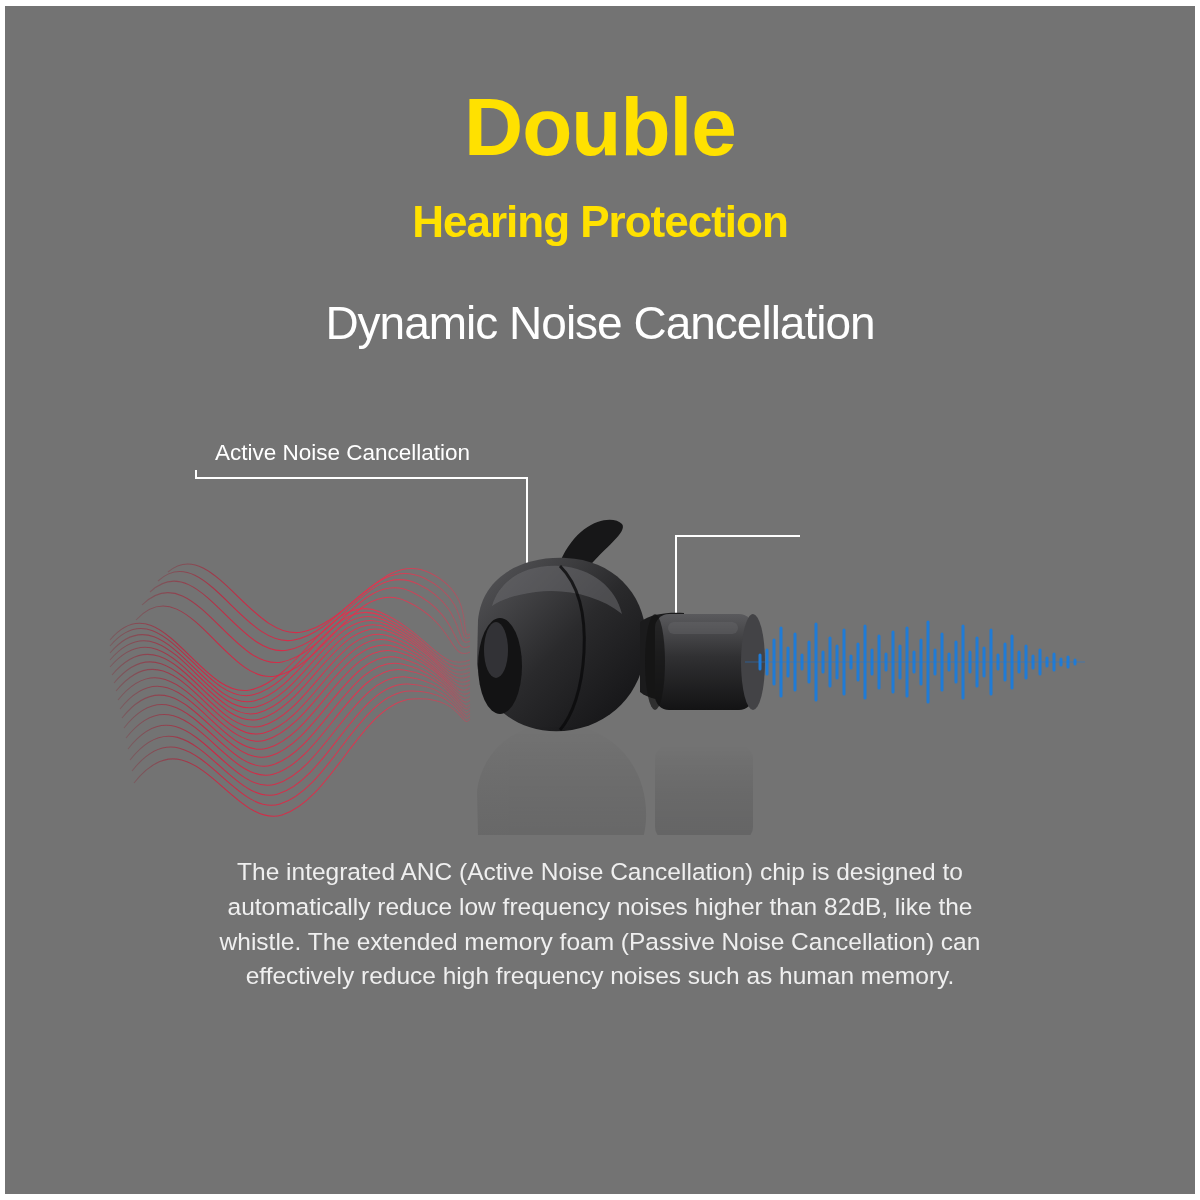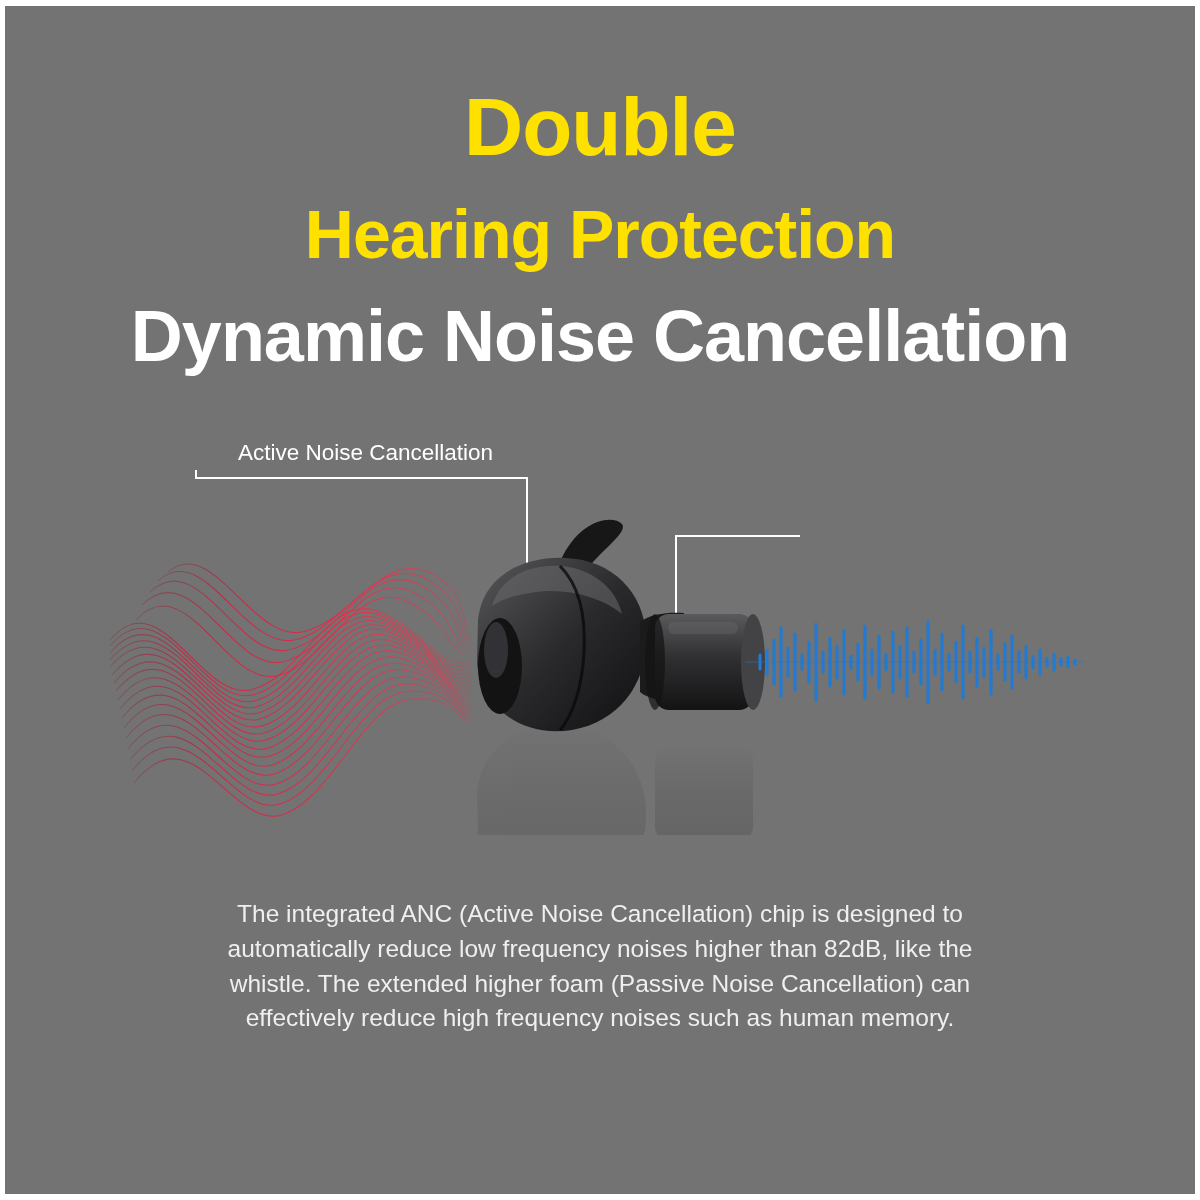--- a/index.html
+++ b/index.html
@@ -52,45 +52,44 @@
     letter-spacing: -1px;
     line-height: 1;
   }
   .headline-2 {
     position: absolute;
     top: 200px;
     left: 0;
     width: 1200px;
     text-align: center;
     color: #FFE100;
-    font-size: 68px;
+    font-size: 44px;
     font-weight: bold;
     letter-spacing: -1px;
     line-height: 1;
   }
   .headline-3 {
     position: absolute;
     top: 300px;
     left: 0;
     width: 1200px;
     text-align: center;
     color: #ffffff;
-    font-size: 72px;
-    font-weight: bold;
+    font-size: 46px;
+    font-weight: normal;
     letter-spacing: -1px;
     line-height: 1;
   }
 
   .callout {
     position: absolute;
     color: #ffffff;
     font-size: 22.5px;
     line-height: 1.35;
     font-weight: normal;
-    margin-left: 23px;
   }
   .callout-anc {
     left: 215px;
     top: 438px;
     width: 330px;
   }
   .callout-foam {
     left: 815px;
     top: 513px;
     width: 230px;
@@ -98,21 +97,20 @@
 
   .body-copy {
     position: absolute;
     left: 150px;
     top: 855px;
     width: 900px;
     text-align: center;
     color: #efefef;
     font-size: 24.5px;
     line-height: 1.42;
-    margin-top: 42px;
   }
   .body-copy div { white-space: nowrap; }
 
   svg.art {
     position: absolute;
     left: 0;
     top: 0;
     width: 1200px;
     height: 1200px;
   }
@@ -271,21 +269,21 @@
   <div class="headline-3">Dynamic Noise Cancellation</div>
 
   <div class="callout callout-anc">
     <div>Active Noise Cancellation</div>
   </div>
 
 
   <div class="body-copy">
     <div>The integrated ANC (Active Noise Cancellation) chip is designed to</div>
     <div>automatically reduce low frequency noises higher than 82dB, like the</div>
-    <div>whistle. The extended higher foam (Passive Noise Cancellation) can</div>
+    <div>whistle. The extended memory foam (Passive Noise Cancellation) can</div>
     <div>effectively reduce high frequency noises such as human memory.</div>
   </div>
 
   <div class="frame-top"></div>
   <div class="frame-bottom"></div>
   <div class="frame-left"></div>
   <div class="frame-right"></div>
 </div>
 
 </body></html>

